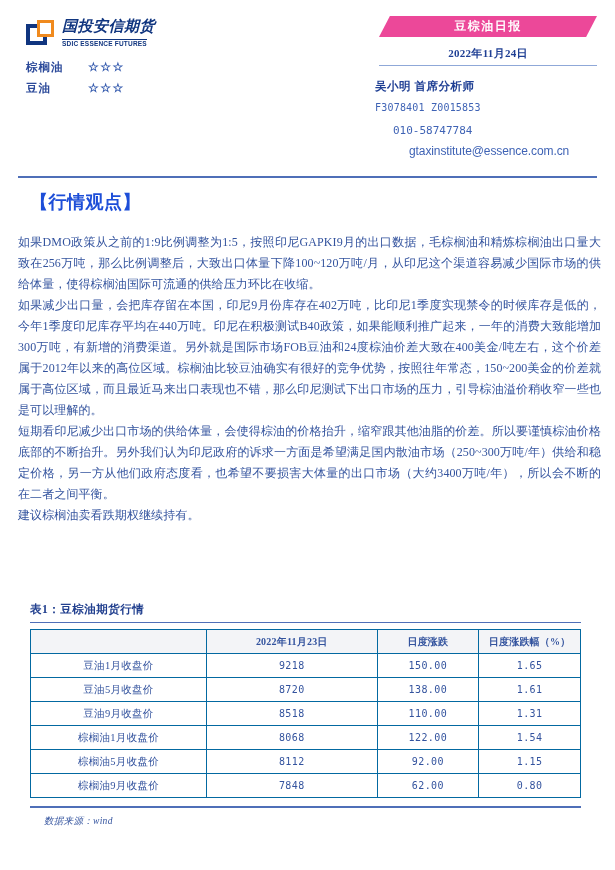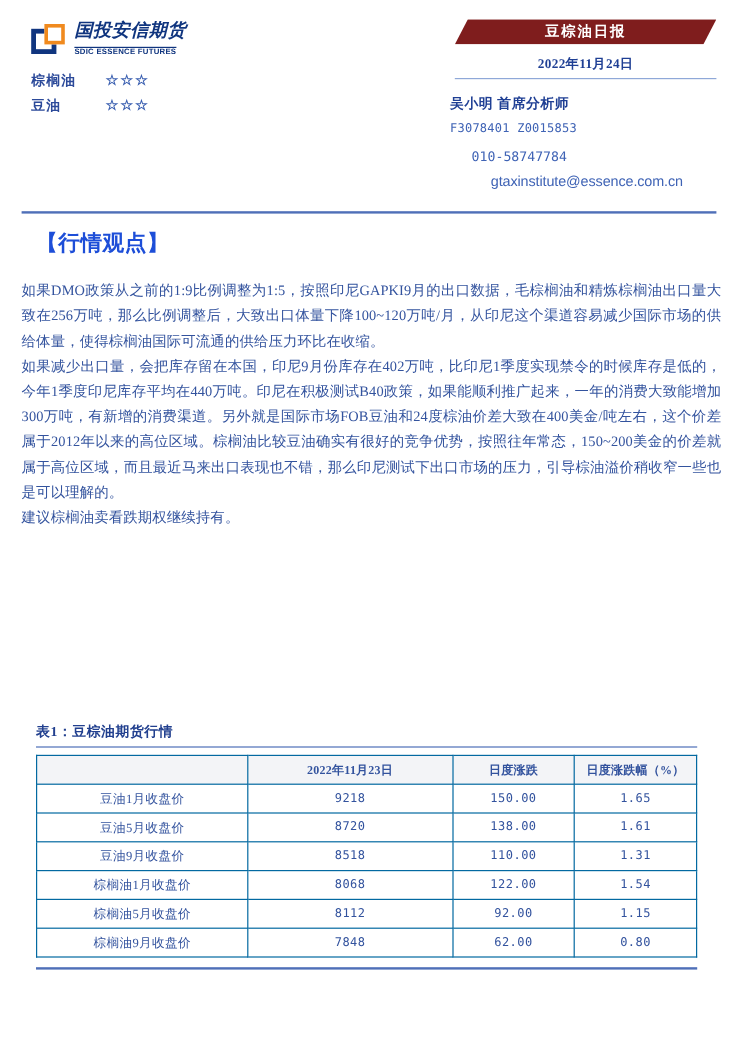--- a/index.html
+++ b/index.html
@@ -129,21 +129,21 @@
     top: 16px;
     width: 235px;
     text-align: center;
   }
   .report-tag {
     position: relative;
     width: 218px;
     margin-left: auto;
     margin-right: 0;
     height: 21px;
-    background: #7f1d1d;
+    background: #ec4899;
     color: #ffffff;
     font-size: 12px;
     font-weight: bold;
     line-height: 21px;
     letter-spacing: 1.5px;
     clip-path: polygon(5% 0, 100% 0, 95% 100%, 0% 100%);
   }
   .report-date {
     margin-top: 9px;
     font-size: 11px;
@@ -372,20 +372,21 @@
     </div>
   </div>
 
   <div class="hdr-rule"></div>
 
   <div class="content">
     <div class="section-title">【行情观点】</div>
 
     <p class="para gap">如果DMO政策从之前的1:9比例调整为1:5，按照印尼GAPKI9月的出口数据，毛棕榈油和精炼棕榈油出口量大致在256万吨，那么比例调整后，大致出口体量下降100~120万吨/月，从印尼这个渠道容易减少国际市场的供给体量，使得棕榈油国际可流通的供给压力环比在收缩。</p>
     <p class="para tight">如果减少出口量，会把库存留在本国，印尼9月份库存在402万吨，比印尼1季度实现禁令的时候库存是低的，今年1季度印尼库存平均在440万吨。印尼在积极测试B40政策，如果能顺利推广起来，一年的消费大致能增加300万吨，有新增的消费渠道。另外就是国际市场FOB豆油和24度棕油价差大致在400美金/吨左右，这个价差属于2012年以来的高位区域。棕榈油比较豆油确实有很好的竞争优势，按照往年常态，150~200美金的价差就属于高位区域，而且最近马来出口表现也不错，那么印尼测试下出口市场的压力，引导棕油溢价稍收窄一些也是可以理解的。</p>
+    <p class="para tight">短期看印尼减少出口市场的供给体量，会使得棕油的价格抬升，缩窄跟其他油脂的价差。所以要谨慎棕油价格底部的不断抬升。另外我们认为印尼政府的诉求一方面是希望满足国内散油市场（250~300万吨/年）供给和稳定价格，另一方从他们政府态度看，也希望不要损害大体量的出口市场（大约3400万吨/年），所以会不断的在二者之间平衡。</p>
     <p class="para tight">建议棕榈油卖看跌期权继续持有。</p>
   </div>
 
   <div class="table-block">
     <div class="table-caption">表1：豆棕油期货行情</div>
 
     <table class="quote">
       <colgroup>
         <col class="c1">
           <col class="c2">
@@ -434,16 +435,17 @@
         <tr>
           <td class="rowlabel">棕榈油9月收盘价</td>
           <td class="num">7848</td>
           <td class="num">62.00</td>
           <td class="num">0.80</td>
         </tr>
       </tbody>
     </table>
 
     <div class="table-source-rule"></div>
+    <div class="table-source">数据来源：wind</div>
   </div>
 
 
 </div>
 
 </body></html>

